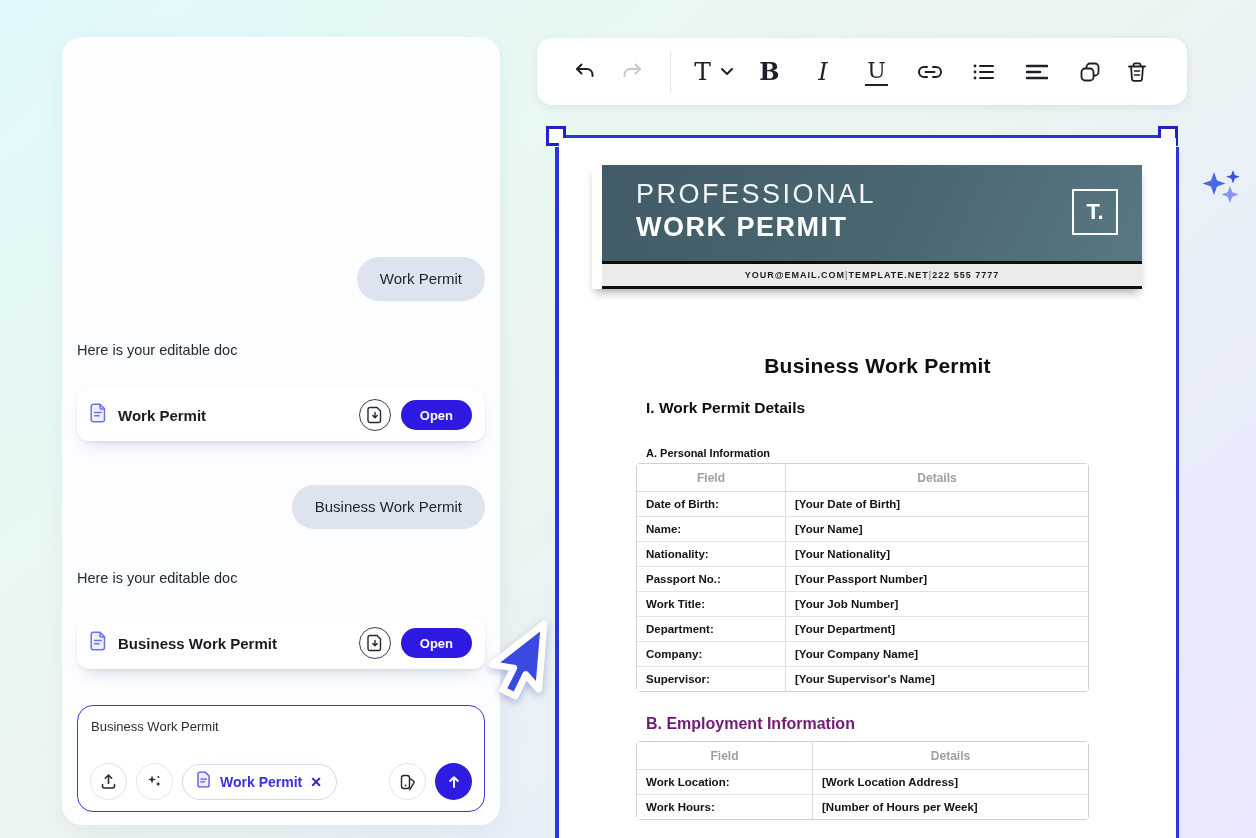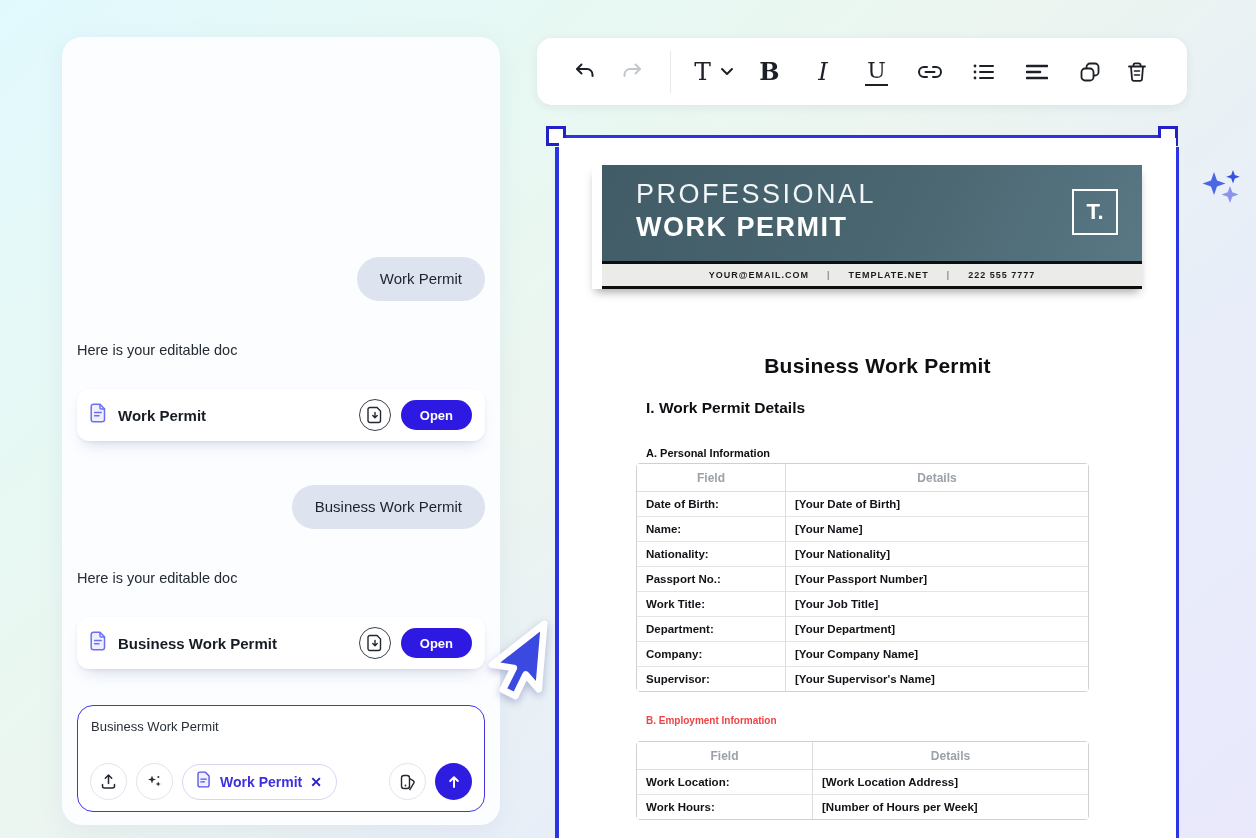--- a/index.html
+++ b/index.html
@@ -97,28 +97,28 @@
   .dh-line1{position:absolute;left:34px;top:14px;font-size:27px;letter-spacing:2.5px;font-weight:400;color:#f2f6f7;}
   .dh-line2{position:absolute;left:34px;top:47px;font-size:27px;letter-spacing:1.5px;font-weight:bold;color:#ffffff;}
   .dh-logo{
     position:absolute;right:24px;top:24px;width:46px;height:46px;box-sizing:border-box;
     border:2px solid #fff;display:flex;align-items:center;justify-content:center;
     font-size:22px;font-weight:bold;color:#fff;
   }
   .dh-bar{height:3px;background:#0e0e0e;}
   .dh-contact{
     height:22px;background:#ebebe9;display:flex;align-items:center;justify-content:center;
-    gap:18px;font-size:9px;letter-spacing:1px;color:#1c1c1c;font-weight:bold;
+    font-size:9px;letter-spacing:1px;color:#1c1c1c;font-weight:bold;
   }
   .dh-contact .sep{color:#555;font-weight:normal;}
 
   .doc-title{left:0;top:216px;width:100%;text-align:center;font-size:21px;font-weight:bold;color:#0d0f12;letter-spacing:.2px;}
   .h-section{left:77px;top:261px;font-size:15.5px;font-weight:bold;color:#0d0f12;}
   .h-sub-a{left:77px;top:299px;font-size:11px;font-weight:bold;color:#0d0f12;margin-top:10px;}
-  .h-sub-b{left:77px;top:577px;font-size:10px;font-weight:bold;color:#ef4444;}
+  .h-sub-b{left:77px;top:577px;font-size:16px;font-weight:bold;color:#701a75;}
 
   table.doc-table{
     position:absolute;left:77px;width:453px;border-collapse:separate;border-spacing:0;
     border:1px solid #cfd0d3;border-radius:4px;font-family:"Liberation Sans",sans-serif;
   }
   .table-a{top:325px;}
   .table-b{top:603px;}
   table.doc-table th{
     height:25px;font-size:12px;font-weight:bold;color:#9aa1a9;text-align:center;
     border-bottom:1px solid #dcdddf;background:#fff;
@@ -349,21 +349,21 @@
         <tr>
           <td>Nationality:</td>
           <td>[Your Nationality]</td>
         </tr>
         <tr>
           <td>Passport No.:</td>
           <td>[Your Passport Number]</td>
         </tr>
         <tr>
           <td>Work Title:</td>
-          <td>[Your Job Title]</td>
+          <td>[Your Job Number]</td>
         </tr>
         <tr>
           <td>Department:</td>
           <td>[Your Department]</td>
         </tr>
         <tr>
           <td>Company:</td>
           <td>[Your Company Name]</td>
         </tr>
         <tr>

